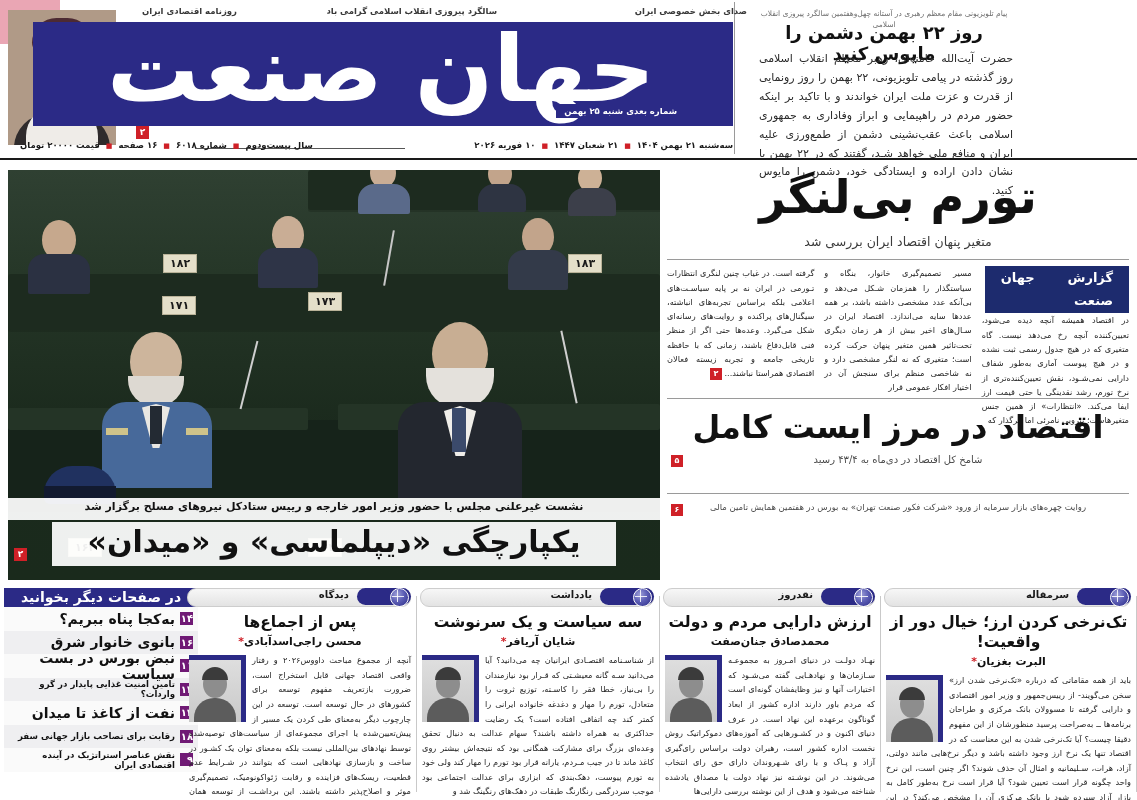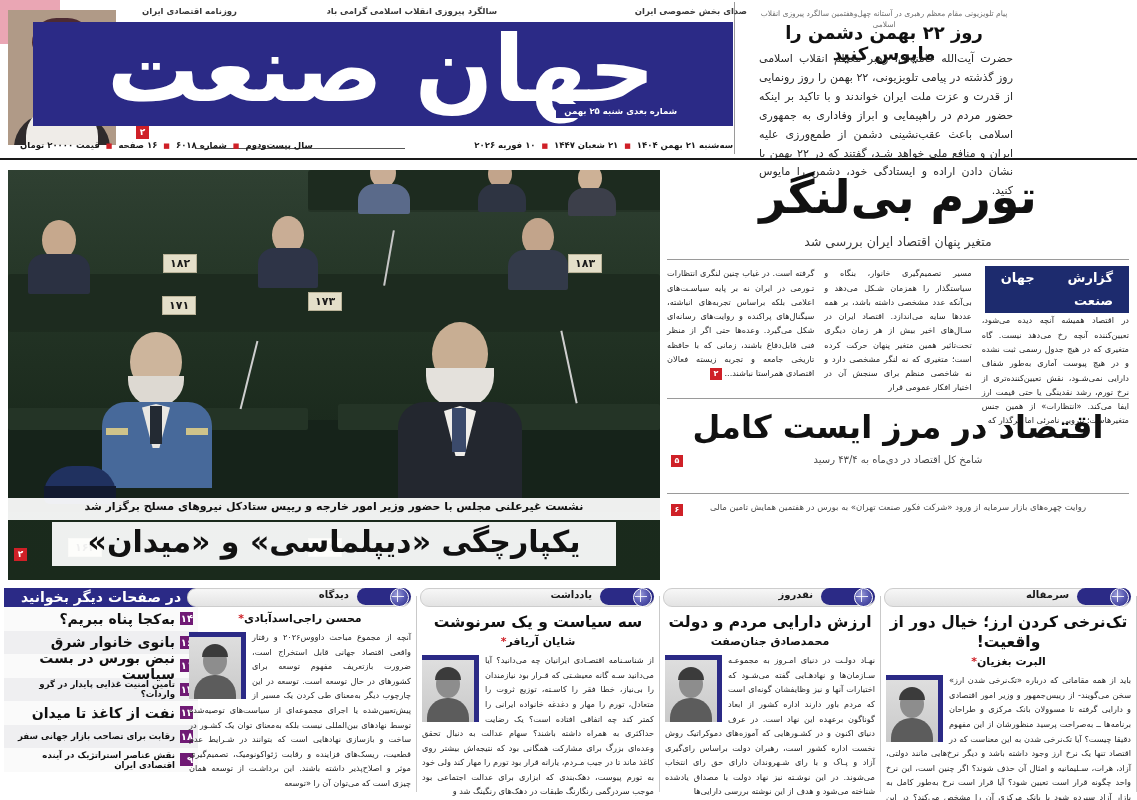--- a/index.html
+++ b/index.html
@@ -522,20 +522,21 @@
       <div class="divider"></div>
     </div>
 
     <div class="bcol" style="right:726px;width:222px;">
       <div class="badge-wrap">
         <div class="badge-plate"></div>
         <div class="badge-tab"></div>
         <div class="badge-globe"></div>
         <div class="badge-label">دیدگاه</div>
       </div>
+      <div class="b-title">پس از اجماع‌ها</div>
       <div class="b-author"><span>محسن راجی‌اسدآبادی</span><span class="star">*</span></div>
       <div class="b-body">
         <span class="mugshot">
           <span class="mug-head"></span>
           <span class="mug-hair"></span>
           <span class="mug-body"></span>
         </span>
         <span>آنچه از مجموع مباحث داووس۲۰۲۶ و رفتار واقعی اقتصاد جهانی قابل استخراج است، ضرورت بازتعریف مفهوم توسعه برای کشورهای در حال توسعه است. توسعه در این چارچوب دیگر به‌معنای طی کردن یک مسیر از پیش‌تعیین‌شده یا اجرای مجموعه‌ای از سیاست‌های توصیه‌شده توسط نهادهای بین‌المللی نیست بلکه به‌معنای توان یک کشـور در ساخت و بازسازی نهادهایی است که بتوانند در شـرایط عدم قطعیت، ریسک‌های فزاینده و رقابت ژئواکونومیک، تصمیم‌گیری موثر و اصلاح‌پذیر داشته باشند. این برداشـت از توسعه همان چیزی است که می‌توان آن را «توسعه</span>
       </div>
       <div class="divider"></div>

